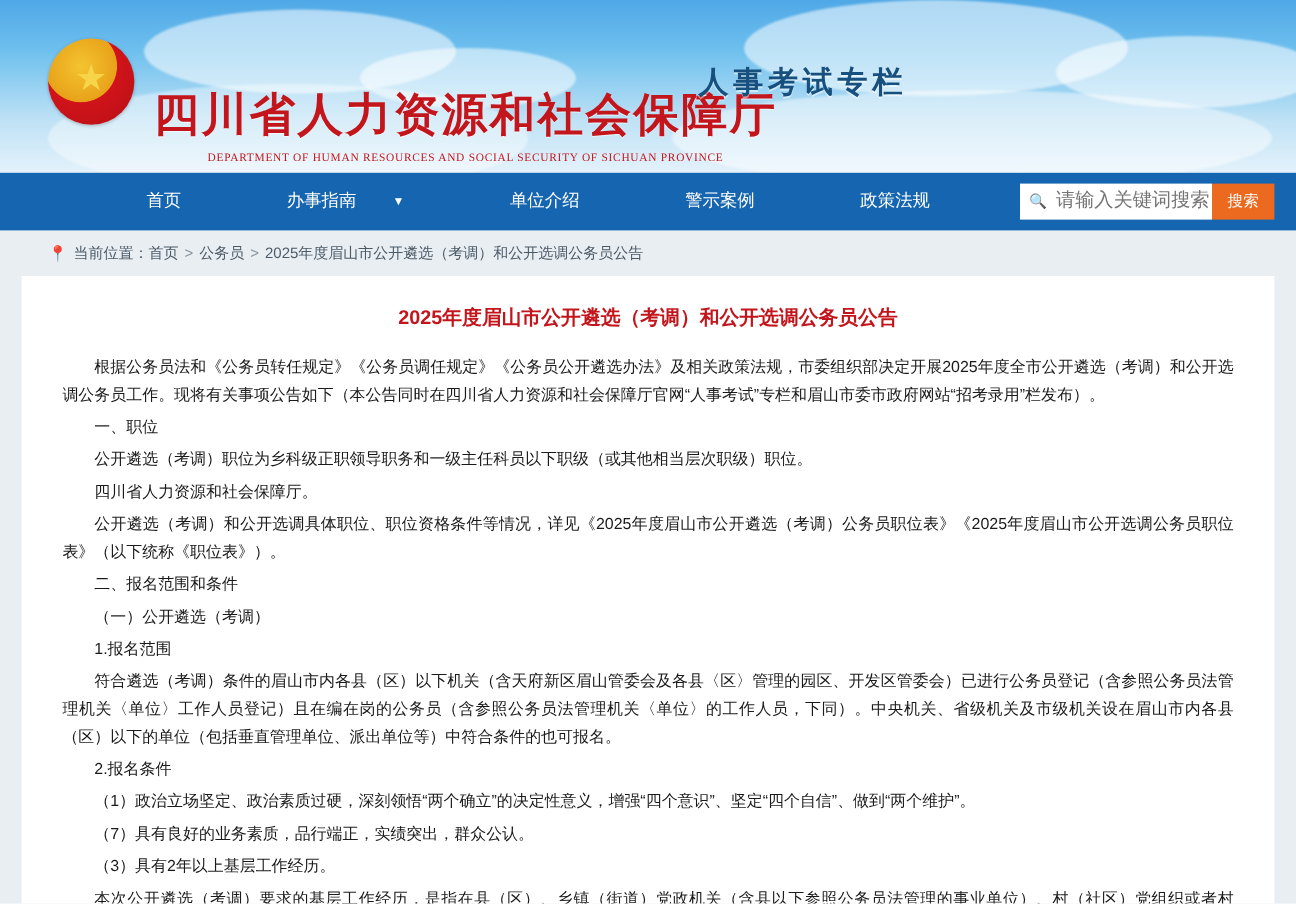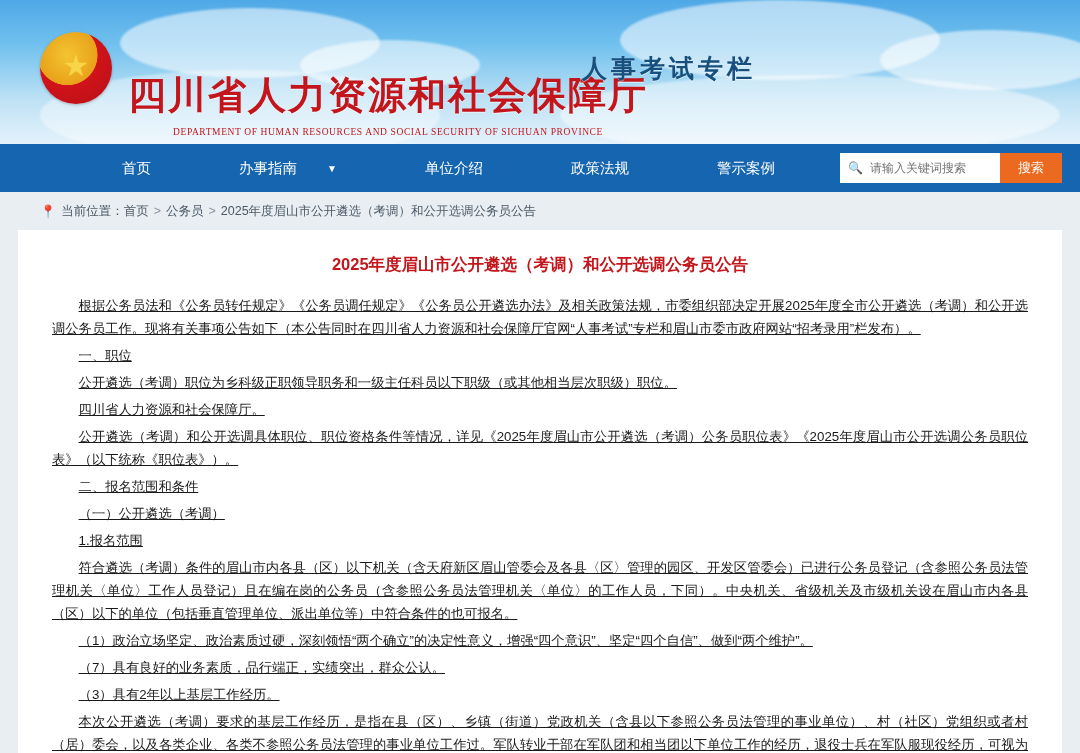--- a/index.html
+++ b/index.html
@@ -146,28 +146,28 @@
     box-sizing: border-box;
   }
   .search-icon {
     color: #9ab4c9;
     font-size: 12px;
     margin-right: 5px;
   }
   .search-input {
     border: none;
     outline: none;
-    font-size: 12px;
+    font-size: 16px;
     color: #9aa4ad;
     width: 130px;
     font-family: "Liberation Sans", sans-serif;
     background: transparent;
   }
   .search-btn {
-    width: 62px;
+    width: 52px;
     height: 30px;
     background: #ec6a1f;
     color: #fff;
     font-size: 13px;
     display: flex;
     align-items: center;
     justify-content: center;
     cursor: pointer;
   }
 
@@ -209,21 +209,20 @@
     font-family: "Liberation Sans", sans-serif;
     margin-bottom: 18px;
   }
   .doc-body p {
     margin: 0 0 4px 0;
     font-size: 13.3px;
     line-height: 23px;
     color: #1a1a1a;
     text-align: justify;
     font-family: "Liberation Sans", sans-serif;
-    text-decoration: underline;
   }
   .indent { text-indent: 2em; }
 </style>
 </head>
 <body>
 
 <div class="page">
 
   <div class="banner">
     <div class="cloud c1"></div>
@@ -252,24 +251,24 @@
         <span>首页</span>
       </div>
       <div class="nav-item">
         <span>办事指南</span>
         <span class="caret">▼</span>
       </div>
       <div class="nav-item">
         <span>单位介绍</span>
       </div>
       <div class="nav-item">
+        <span>警示案例</span>
+      </div>
+      <div class="nav-item">
         <span>政策法规</span>
-      </div>
-      <div class="nav-item">
-        <span>警示案例</span>
       </div>
     </div>
 
     <div class="search-box">
       <div class="search-field">
         <span class="search-icon">🔍</span>
         <input class="search-input" type="text" placeholder="请输入关键词搜索" style="">
       </div>
       <div class="search-btn">搜索</div>
     </div>
@@ -290,20 +289,21 @@
     <div class="doc-body">
       <p class="indent">根据公务员法和《公务员转任规定》《公务员调任规定》《公务员公开遴选办法》及相关政策法规，市委组织部决定开展2025年度全市公开遴选（考调）和公开选调公务员工作。现将有关事项公告如下（本公告同时在四川省人力资源和社会保障厅官网“人事考试”专栏和眉山市委市政府网站“招考录用”栏发布）。</p>
       <p class="indent">一、职位</p>
       <p class="indent">公开遴选（考调）职位为乡科级正职领导职务和一级主任科员以下职级（或其他相当层次职级）职位。</p>
       <p class="indent">四川省人力资源和社会保障厅。</p>
       <p class="indent">公开遴选（考调）和公开选调具体职位、职位资格条件等情况，详见《2025年度眉山市公开遴选（考调）公务员职位表》《2025年度眉山市公开选调公务员职位表》（以下统称《职位表》）。</p>
       <p class="indent">二、报名范围和条件</p>
       <p class="indent">（一）公开遴选（考调）</p>
       <p class="indent">1.报名范围</p>
       <p class="indent">符合遴选（考调）条件的眉山市内各县（区）以下机关（含天府新区眉山管委会及各县〈区〉管理的园区、开发区管委会）已进行公务员登记（含参照公务员法管理机关〈单位〉工作人员登记）且在编在岗的公务员（含参照公务员法管理机关〈单位〉的工作人员，下同）。中央机关、省级机关及市级机关设在眉山市内各县（区）以下的单位（包括垂直管理单位、派出单位等）中符合条件的也可报名。</p>
+      <p class="indent">2.报名条件</p>
       <p class="indent">（1）政治立场坚定、政治素质过硬，深刻领悟“两个确立”的决定性意义，增强“四个意识”、坚定“四个自信”、做到“两个维护”。</p>
       <p class="indent">（7）具有良好的业务素质，品行端正，实绩突出，群众公认。</p>
       <p class="indent">（3）具有2年以上基层工作经历。</p>
       <p class="indent">本次公开遴选（考调）要求的基层工作经历，是指在县（区）、乡镇（街道）党政机关（含县以下参照公务员法管理的事业单位）、村（社区）党组织或者村（居）委会，以及各类企业、各类不参照公务员法管理的事业单位工作过。军队转业干部在军队团和相当团以下单位工作的经历，退役士兵在军队服现役经历，可视为基层工作经历。</p>
 
     </div>
   </div>
 
 </div>
 

